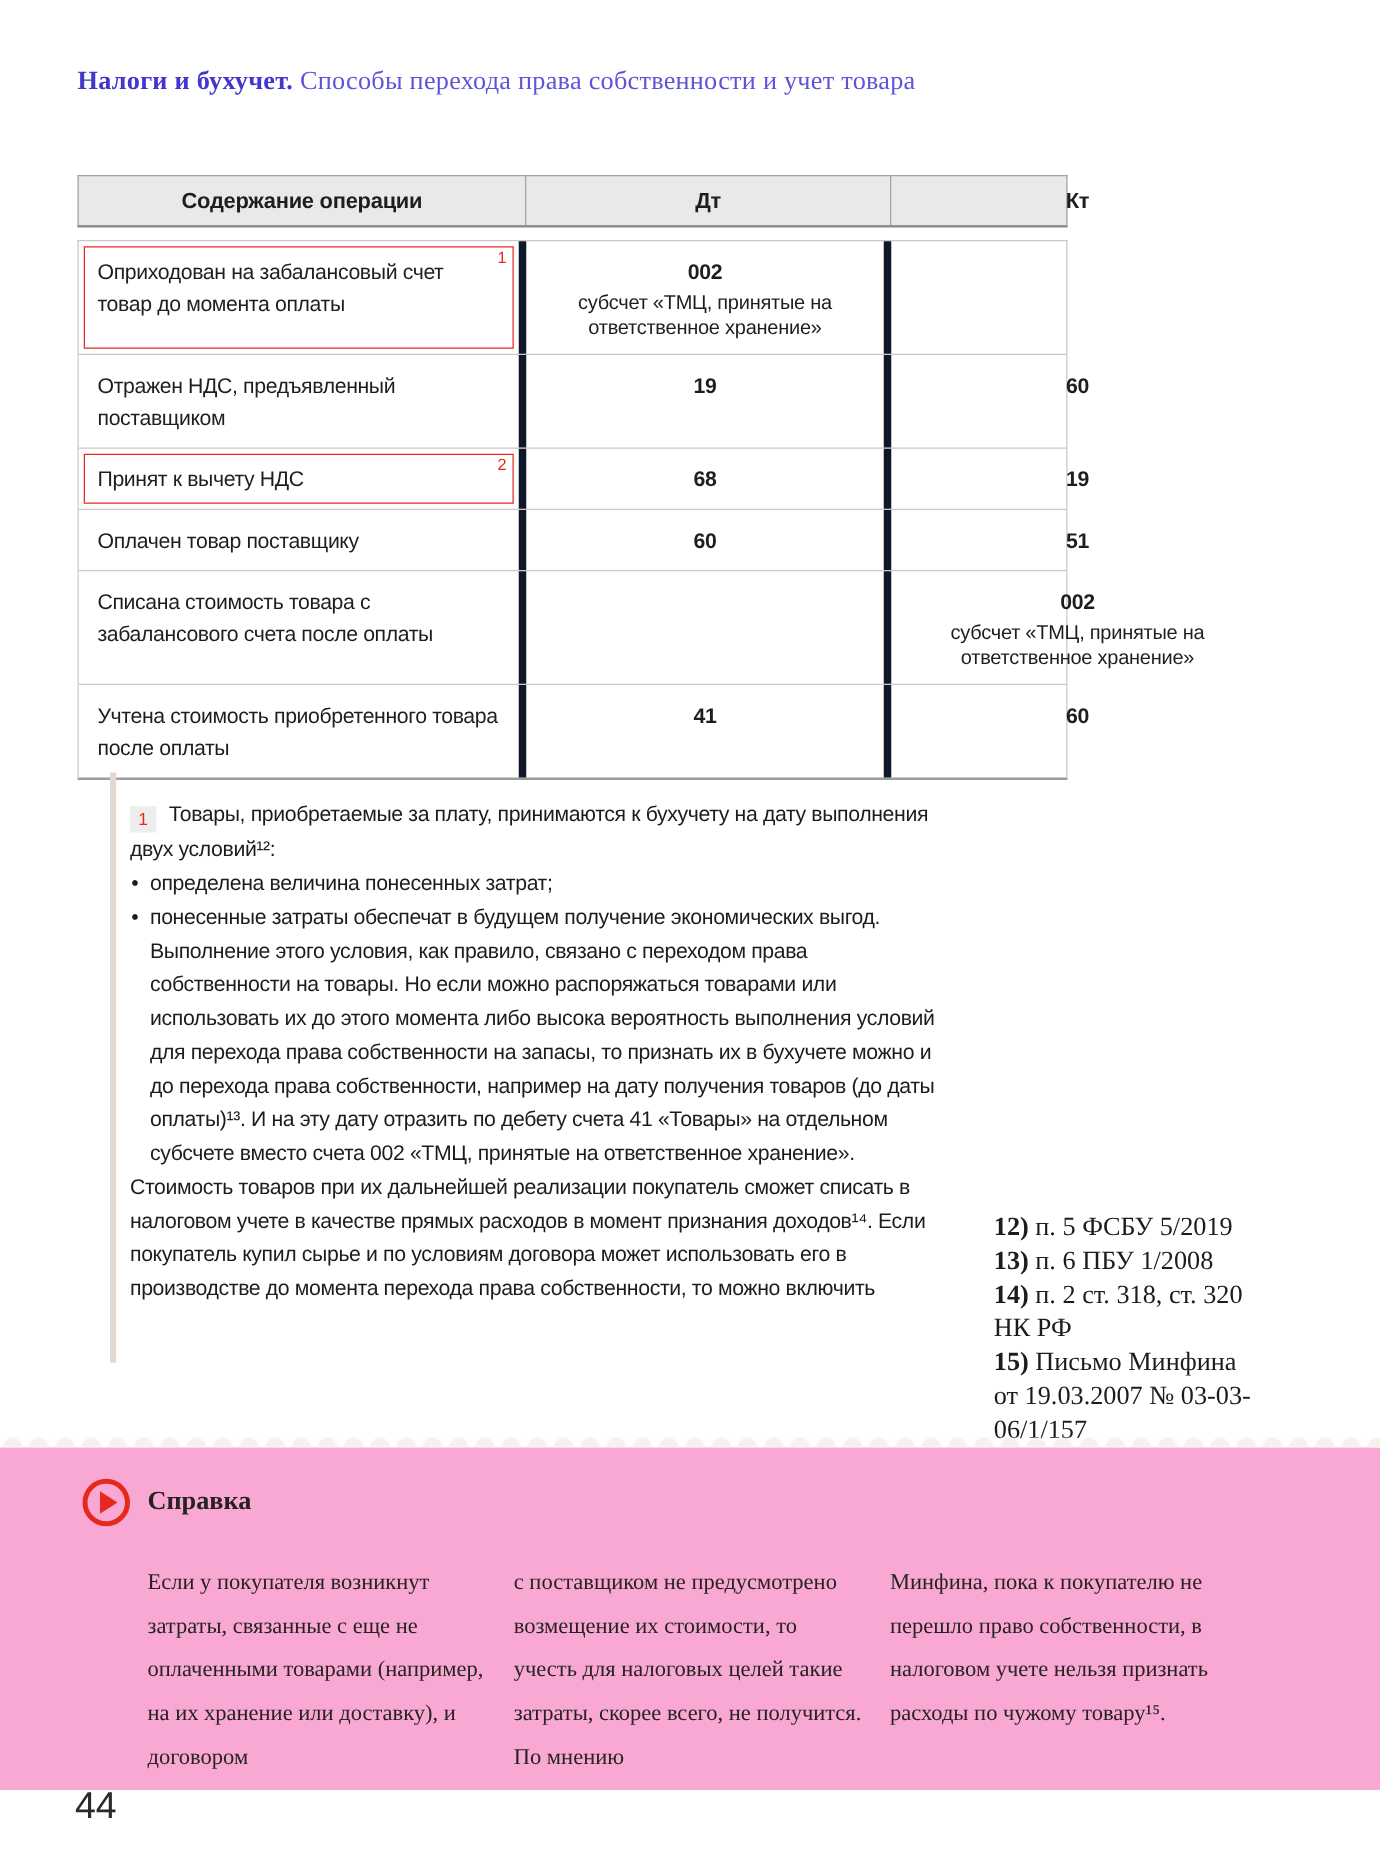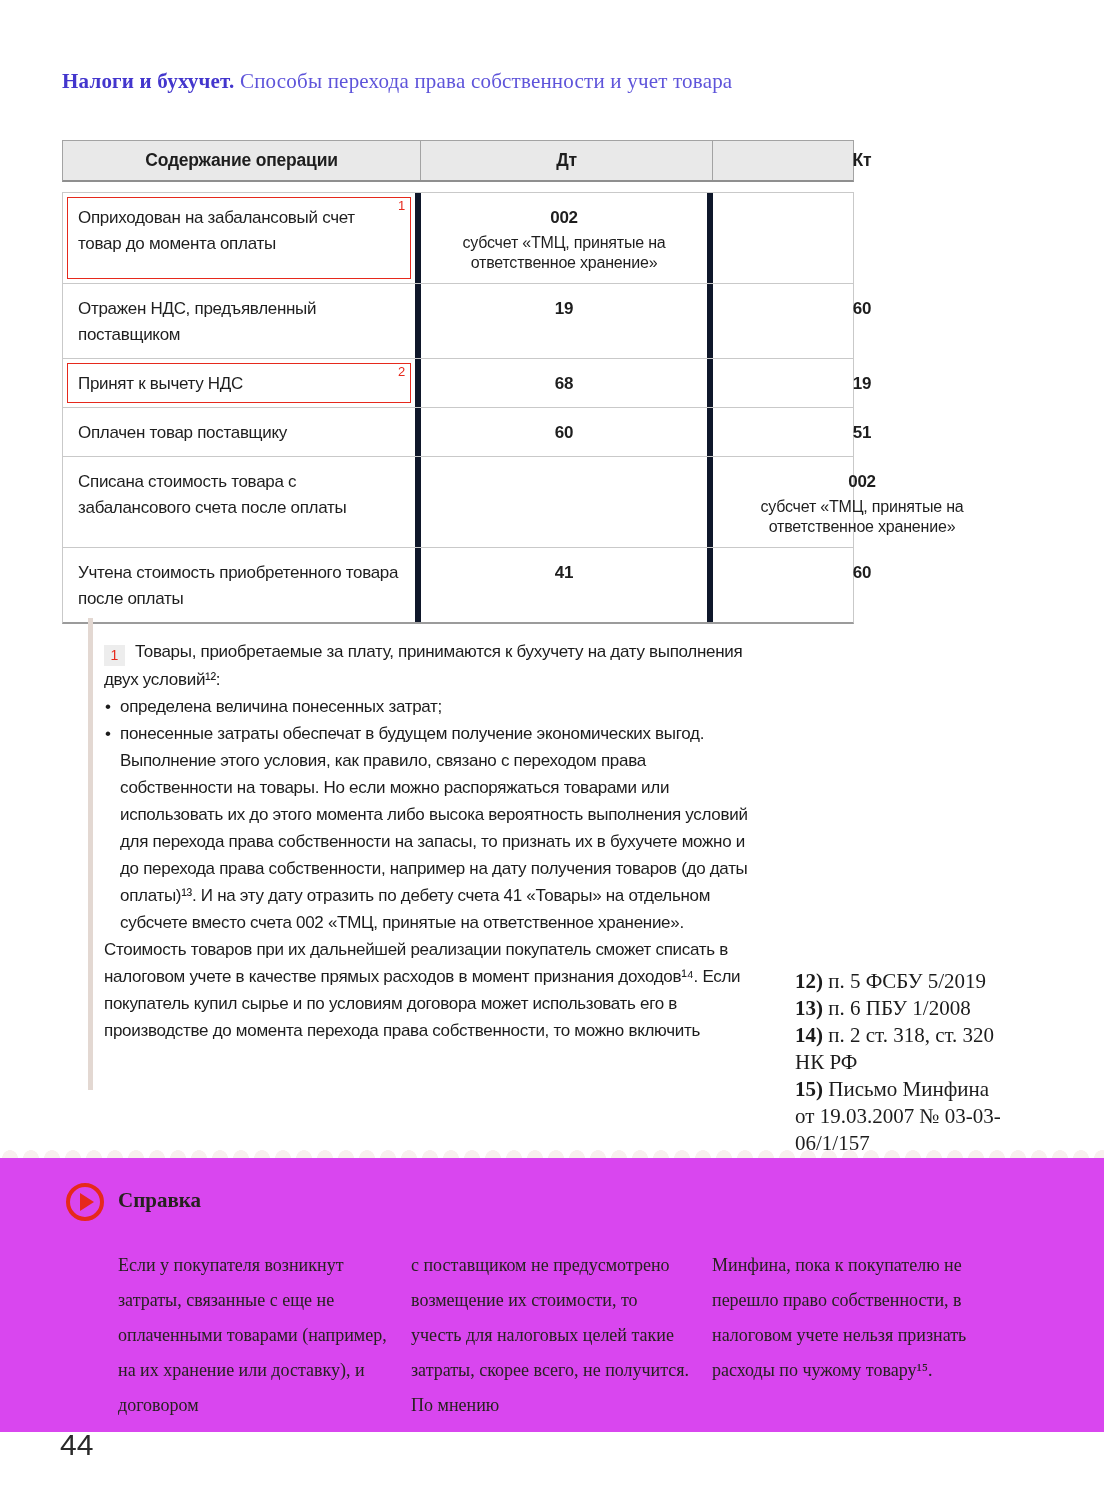--- a/index.html
+++ b/index.html
@@ -2,21 +2,21 @@
 <html><head>
 <meta charset="utf-8">
 <style>
   * { margin:0; padding:0; box-sizing:border-box; }
   html,body { width:1104px; height:1500px; background:#ffffff; position:relative;
               font-family:"Liberation Sans", sans-serif; color:#1e1e1e; }
   .abs { position:absolute; }
 
   
   .page-header { left:62px; top:52px; width:980px; font-family:"Liberation Serif", serif;
-                 font-size:21px; letter-spacing:0.2px;margin-top:17px; }
+                 font-size:21px; letter-spacing:0.2px; }
   .page-header .t-bold { font-weight:bold; color:#4336cd; }
   .page-header .t-rest { color:#5e54da; }
 
   
   .ptable { left:62px; top:140px; width:792px; }
   .t-head { display:grid; grid-template-columns:358px 292px 298px; background:#e9e9e9;
             border:1px solid #a3a3a3; border-bottom:2px solid #8f8f8f; height:42px; }
   .t-hcell { display:flex; align-items:center; justify-content:center; font-weight:bold;
              font-size:17.5px; letter-spacing:-0.2px; border-right:1px solid #a3a3a3; }
   .t-hcell:last-child { border-right:none; }
@@ -50,21 +50,21 @@
   .comm-bullets li { position:relative; padding-left:16px; }
   .comm-bullets li::before { content:"\2022"; position:absolute; left:1px; }
 
   
   .footnotes { left:795px; top:968px; width:225px; font-family:"Liberation Serif", serif;
                font-size:21px; line-height:27px; color:#1c1c1c; }
   .fn-num { font-weight:bold; }
   .fn-text { white-space:pre-line; }
 
   
-  .spravka { left:0; top:1158px; width:1104px; height:274px; background:#d946ef; }
+  .spravka { left:0; top:1158px; width:1104px; height:274px; background:#f9a8d4; }
   .zigzag { position:absolute; top:-8px; left:0; width:100%; height:8px;
             background:radial-gradient(circle at 10px 8px, #f8f0ee 7.6px, rgba(248,240,238,0) 8px);
             background-size:21px 8px; background-repeat:repeat-x; }
   .play-icon { position:absolute; left:66px; top:25px; width:38px; height:38px;
                border:4px solid #e6291c; border-radius:50%; }
   .play-tri { position:absolute; left:10px; top:6px; width:0; height:0;
               border-left:14px solid #e6291c; border-top:9px solid transparent;
               border-bottom:9px solid transparent; }
   .spravka-title { position:absolute; left:118px; top:30px; font-family:"Liberation Serif", serif;
                    font-weight:bold; font-size:21px; color:#26221f; }

